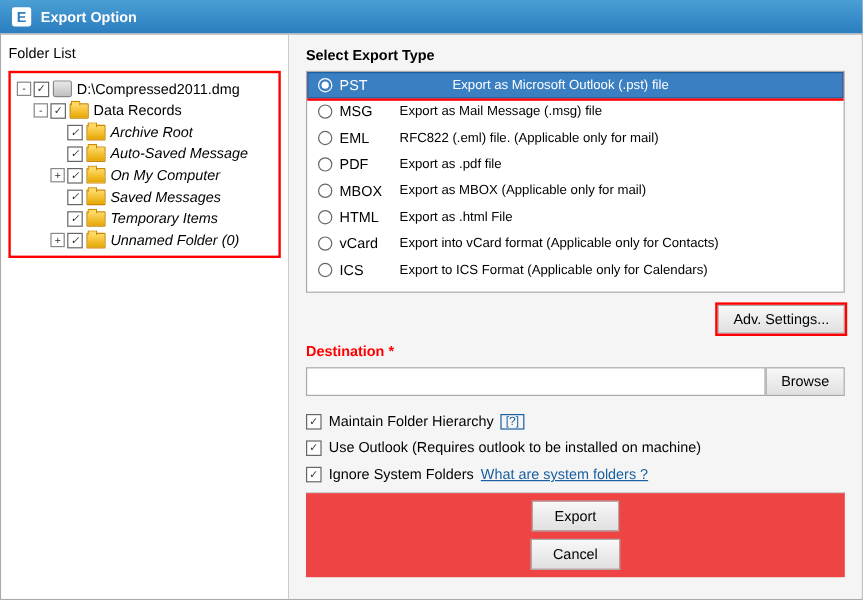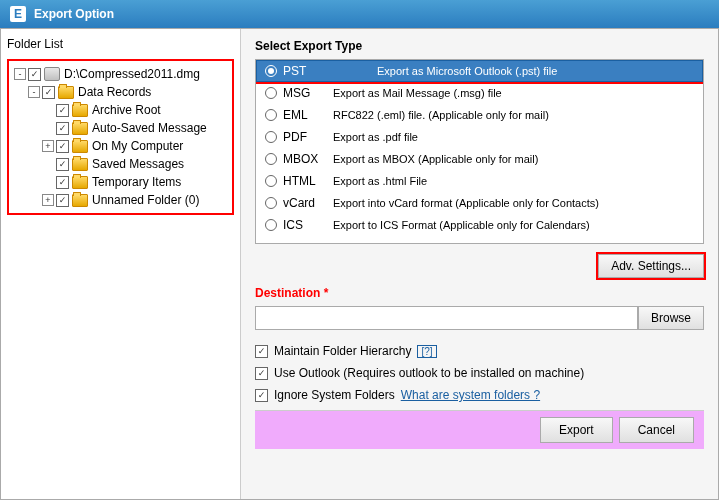--- a/index.html
+++ b/index.html
@@ -50,21 +50,21 @@
       display: flex;
       align-items: center;
       padding: 1px 0;
       cursor: pointer;
       white-space: nowrap;
       border: 1px solid transparent;
     }
 
     .folder-indent-0 { padding-left: 0px; }
     .folder-indent-1 { padding-left: 14px; }
-    .folder-indent-2 { padding-left: 28px; }
+    .folder-indent-2 { padding-left: 28px; font-style: italic; }
 
     .expand-icon {
       width: 12px; height: 12px;
       border: 1px solid #888;
       display: inline-flex; align-items: center; justify-content: center;
       font-size: 9px; color: #333;
       margin-right: 2px;
       background: #fff;
       flex-shrink: 0;
     }
@@ -274,22 +274,23 @@
       padding: 0 3px;
       cursor: pointer;
     }
 
     .bottom-bar {
       display: flex;
       justify-content: flex-end;
       align-items: center;
       padding: 6px 10px;
       border-top: 1px solid #ccc;
-      background: #f0abfc;
+      background: #ef4444;
       gap: 6px;
+      flex-direction: column;
     }
     .action-btn {
       border: 1px solid #aaa;
       background: linear-gradient(to bottom, #f8f8f8, #e0e0e0);
       padding: 5px 18px;
       cursor: pointer;
       font-size: 12px;
       min-width: 60px;
     }
   </style>

